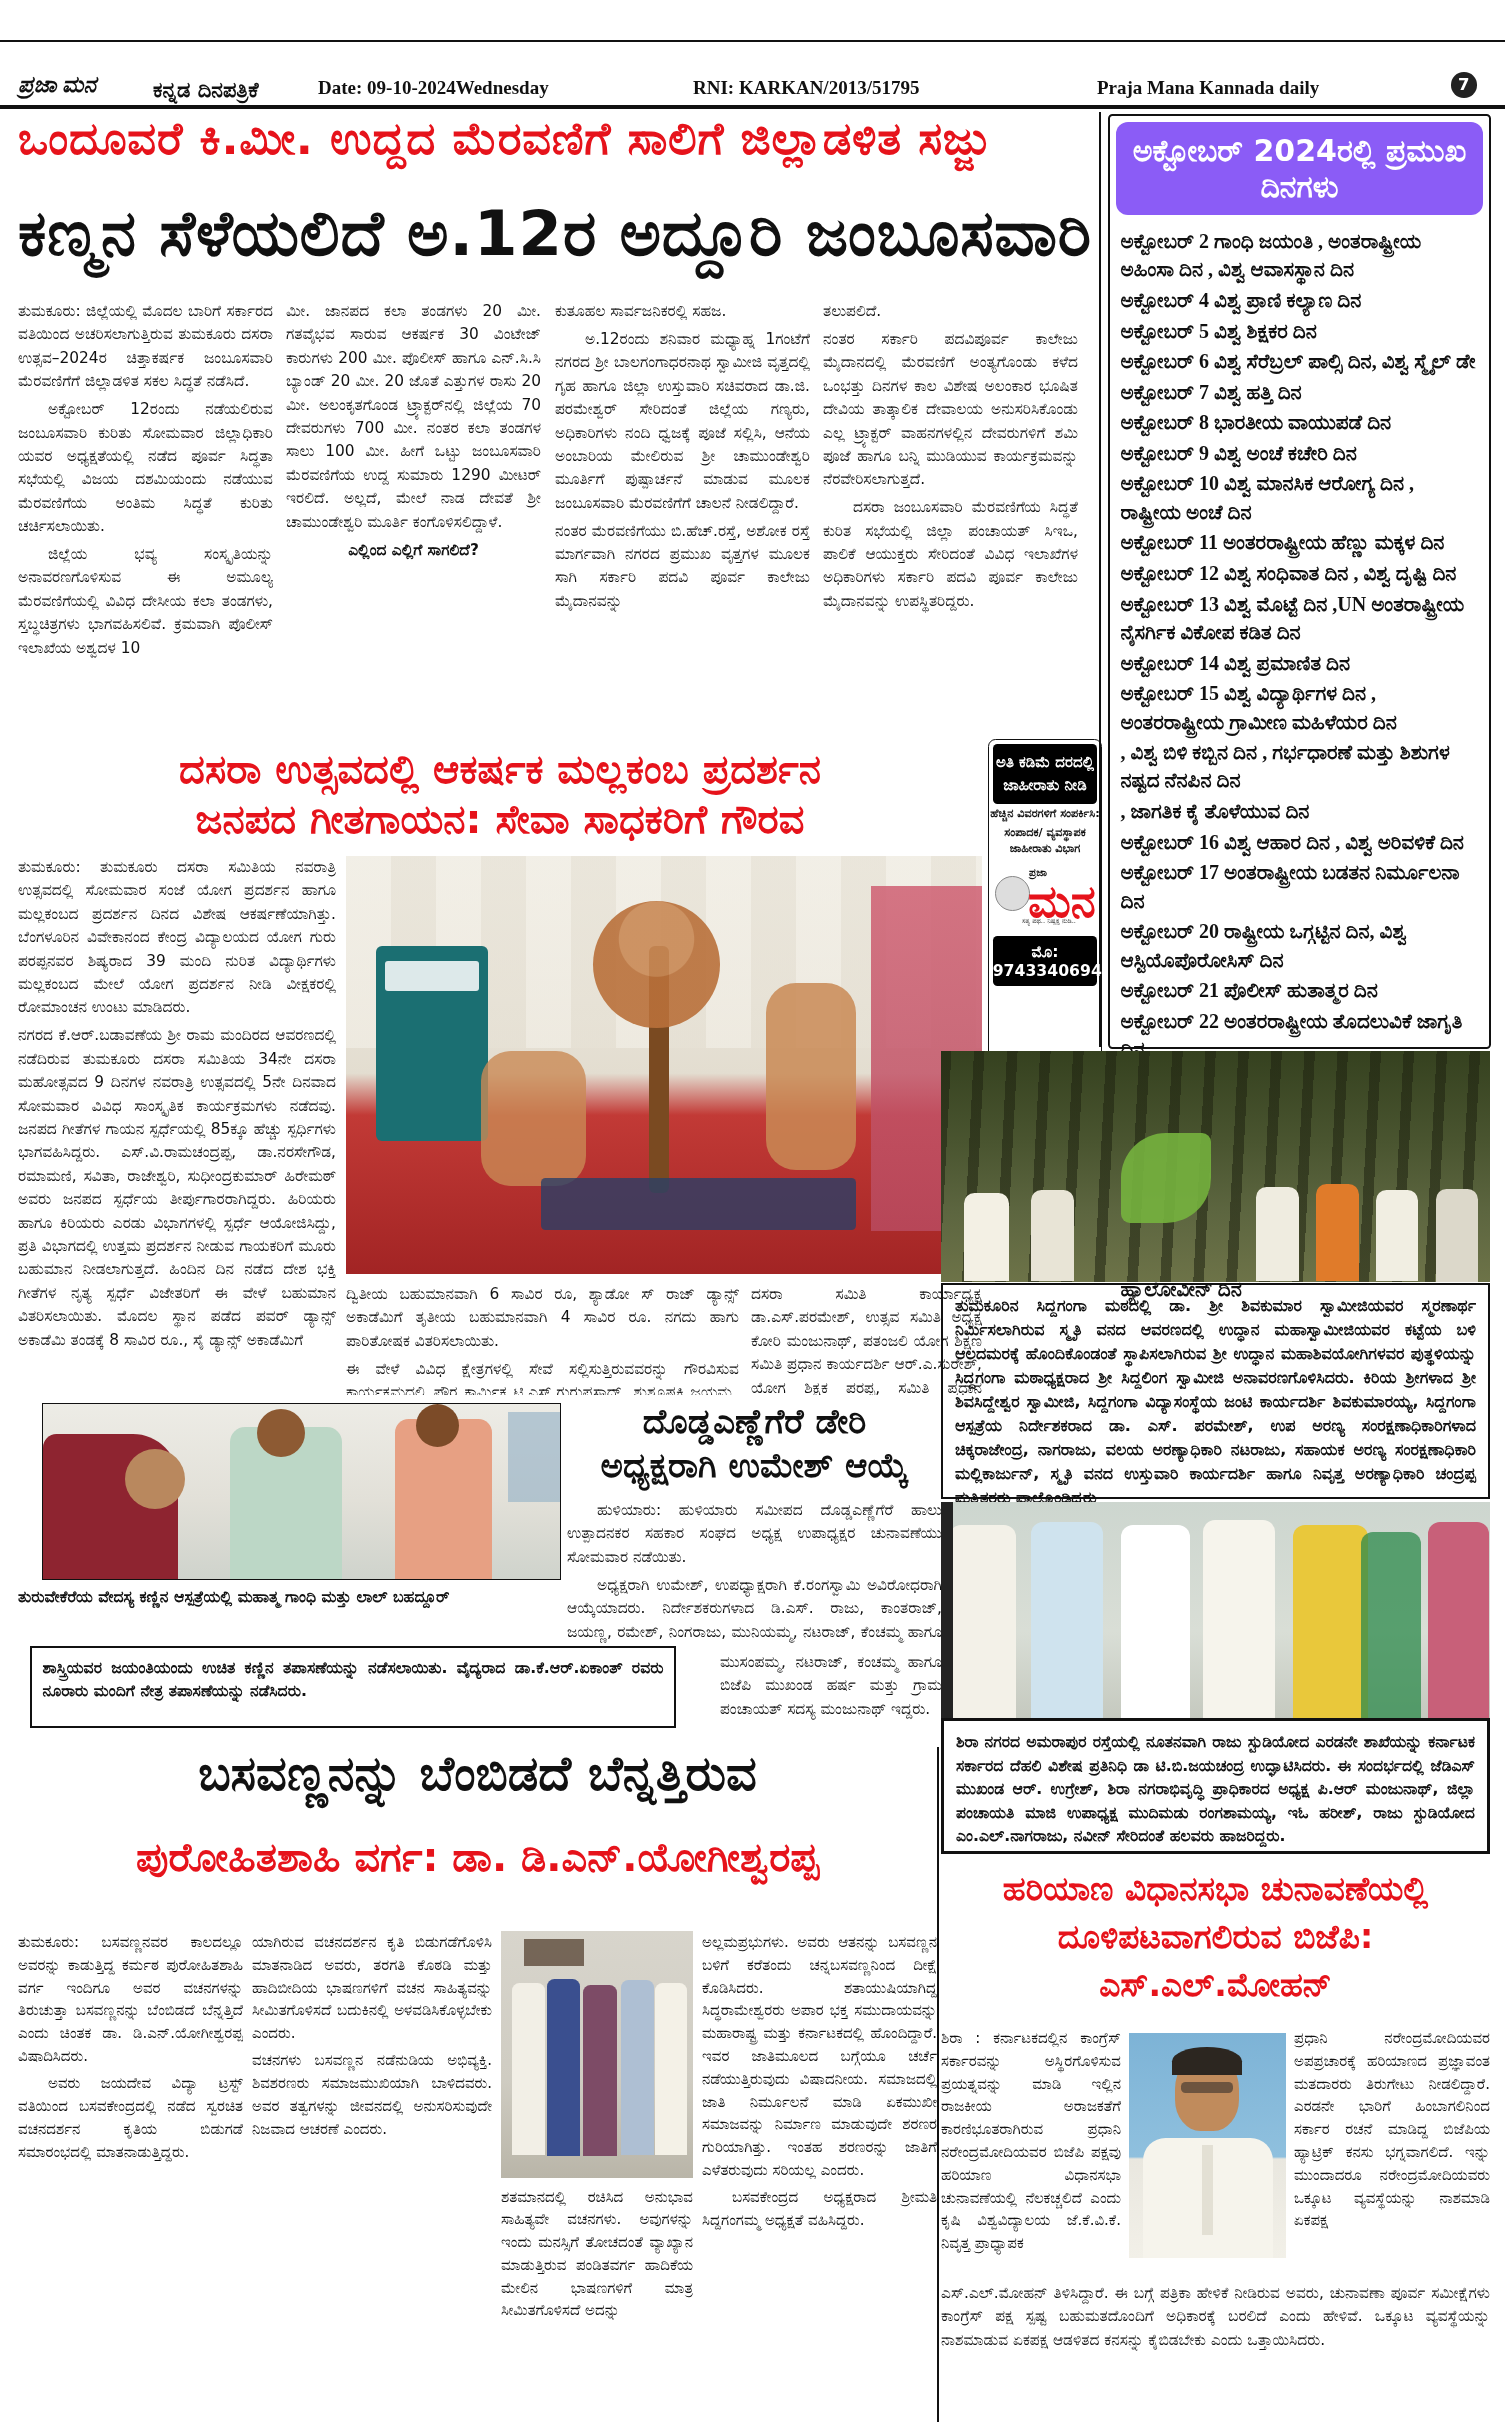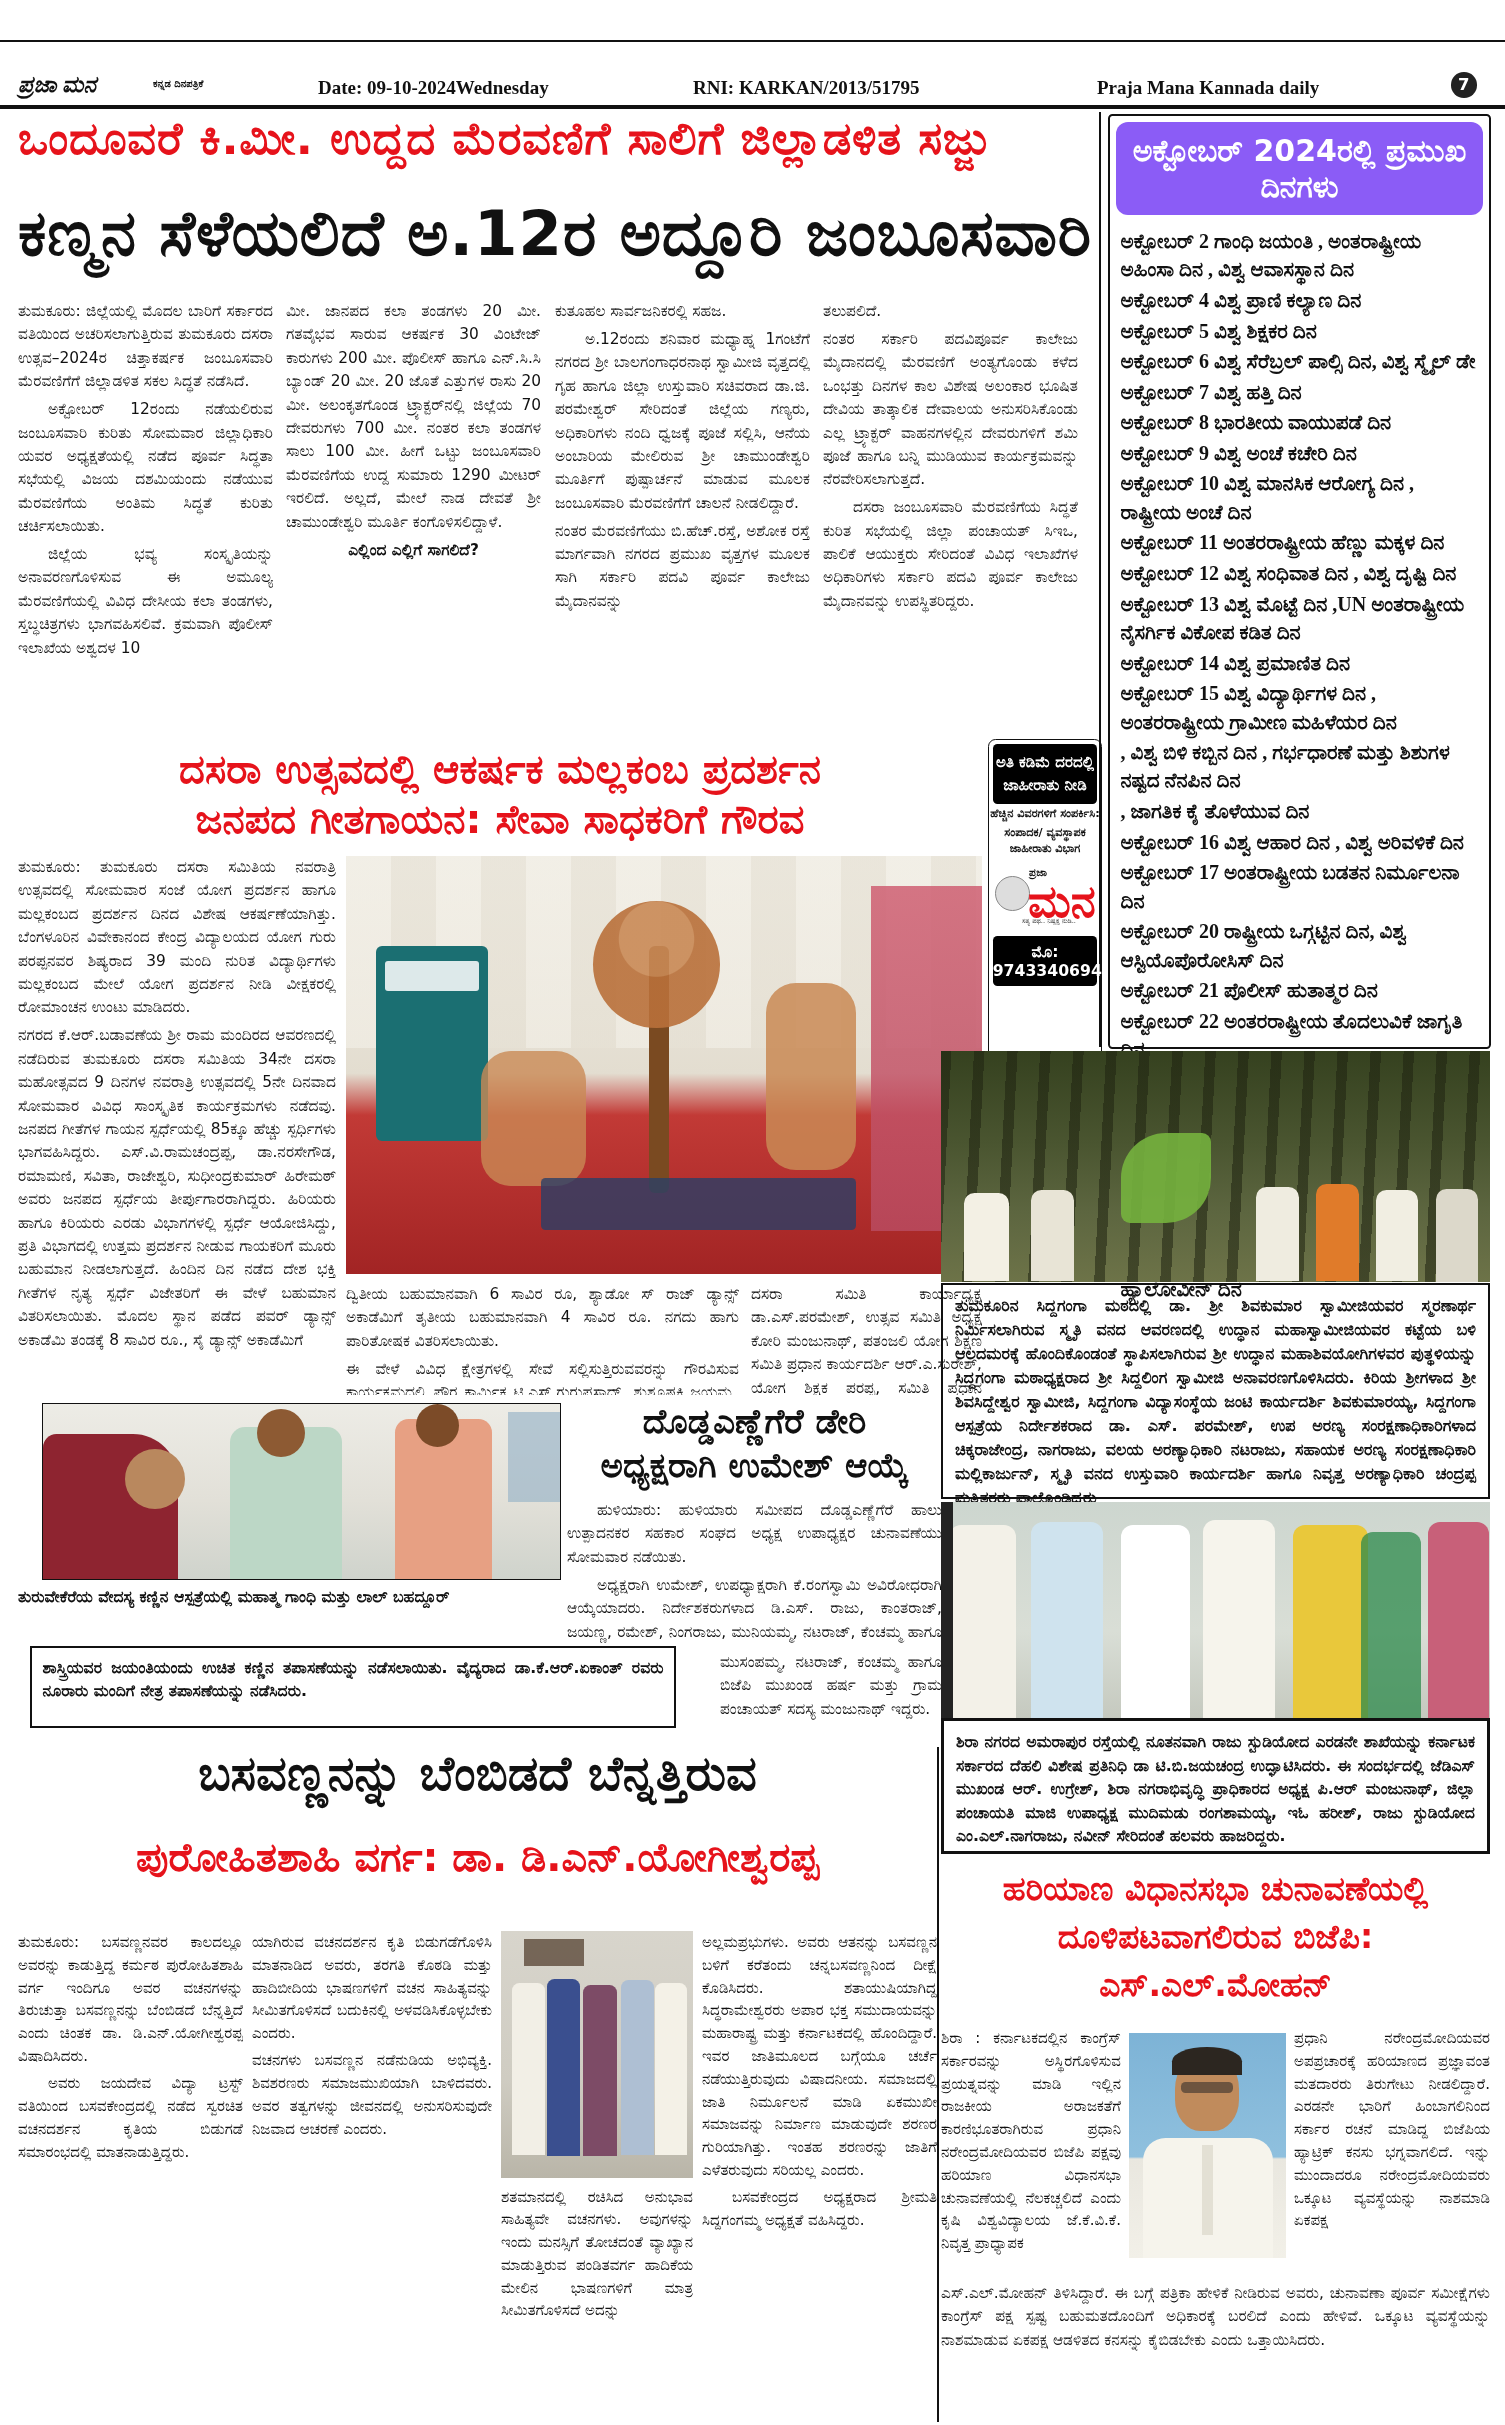--- a/index.html
+++ b/index.html
@@ -30,21 +30,21 @@
 </style>
 </head>
 <body>
 
 <div id="page">
 
   <div class="abs rule" style="left:0;top:40px;width:1505px;height:2.2px;"></div>
 
   <div class="abs" style="left:18px;top:72px;width:1469px;height:31.5px;">
     <span class="abs bold serif" style="left:0;top:0;font-size:22.5px;font-style:italic;">ಪ್ರಜಾ ಮನ</span>
-    <span class="abs bold" style="left:135px;top:6px;font-size:10px;">ಕನ್ನಡ ದಿನಪತ್ರಿಕೆ</span>
+    <span class="abs bold" style="left:135px;top:6px;font-size:21px;">ಕನ್ನಡ ದಿನಪತ್ರಿಕೆ</span>
     <span class="abs bold serif" style="left:300px;top:4.5px;font-size:19px;">Date: 09-10-2024Wednesday</span>
     <span class="abs bold serif" style="left:675px;top:4.5px;font-size:19px;">RNI: KARKAN/2013/51795</span>
     <span class="abs bold serif" style="left:1079px;top:4.5px;font-size:19px;">Praja Mana Kannada daily</span>
     <span class="abs" style="left:1433px;top:0px;width:25.5px;height:25.5px;background:#222;color:#fff;border-radius:50%;text-align:center;line-height:25.5px;font-size:16.5px;font-weight:bold;">7</span>
   </div>
   <div class="abs rule" style="left:0;top:105px;width:1505px;height:3.7px;"></div>
 
   <div class="abs red kicker" style="left:18px;top:114px;width:1079px;">ಒಂದೂವರೆ ಕಿ.ಮೀ. ಉದ್ದದ ಮೆರವಣಿಗೆ ಸಾಲಿಗೆ ಜಿಲ್ಲಾಡಳಿತ ಸಜ್ಜು</div>
   <div class="abs headline1" style="left:18px;top:201px;width:1079px;">ಕಣ್ಮನ ಸೆಳೆಯಲಿದೆ ಅ.12ರ ಅದ್ದೂರಿ ಜಂಬೂಸವಾರಿ</div>
 

